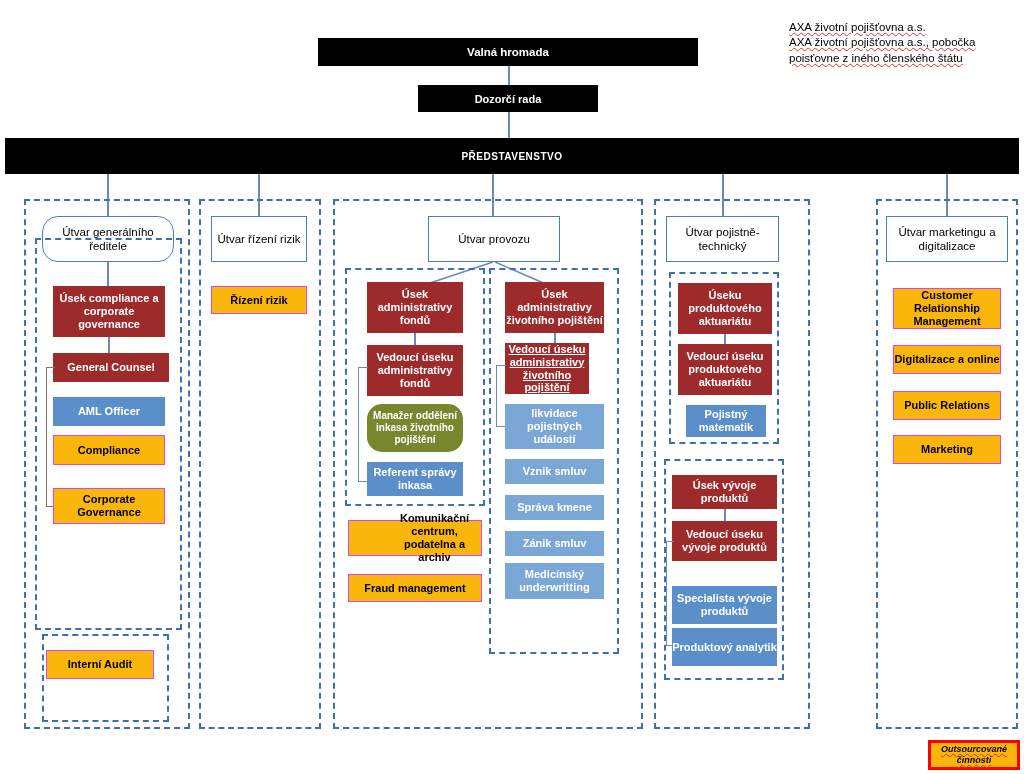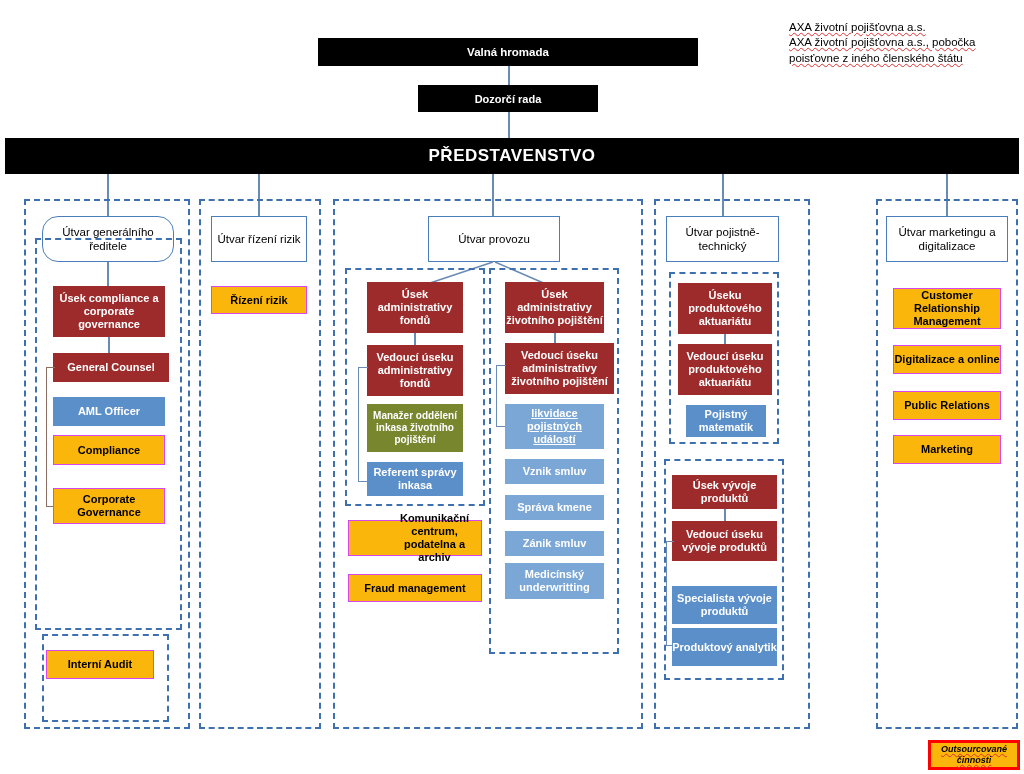--- a/index.html
+++ b/index.html
@@ -53,21 +53,21 @@
 </div>
 
 <div class="abs blackbox" style="left:318px;top:38px;width:380px;height:28px;font-size:11.5px;">Valná hromada</div>
 
 <div class="abs vline" style="left:508px;top:66px;height:19px;"></div>
 
 <div class="abs blackbox" style="left:418px;top:85px;width:180px;height:27px;font-size:11px;">Dozorčí rada</div>
 
 <div class="abs vline" style="left:508px;top:112px;height:26px;"></div>
 
-<div class="abs blackbox" style="left:5px;top:138px;width:1014px;height:36px;font-size:17px;letter-spacing:0.5px;">PŘEDSTAVENSTVO</div>
+<div class="abs blackbox" style="left:5px;top:138px;width:1014px;height:36px;font-size:10px;letter-spacing:0.5px;">PŘEDSTAVENSTVO</div>
 
 <div class="abs vline" style="left:107px;top:174px;height:42px;"></div>
 <div class="abs vline" style="left:258px;top:174px;height:42px;"></div>
 <div class="abs vline" style="left:492px;top:174px;height:42px;"></div>
 <div class="abs vline" style="left:722px;top:174px;height:42px;"></div>
 <div class="abs vline" style="left:946px;top:174px;height:42px;"></div>
 
 <div class="abs groupframe" style="left:24px;top:199px;width:166px;height:530px;"></div>
 
 <div class="abs unitbox" style="left:42px;top:216px;width:132px;height:46px;border-radius:16px;">Útvar generálního ředitele</div>
@@ -112,35 +112,35 @@
 <div class="abs subframe" style="left:345px;top:268px;width:140px;height:238px;"></div>
 
 <div class="abs box red" style="left:367px;top:282px;width:96px;height:51px;">Úsek administrativy fondů</div>
 
 <div class="abs vline" style="left:414px;top:333px;height:12px;"></div>
 
 <div class="abs box red" style="left:367px;top:345px;width:96px;height:51px;">Vedoucí úseku administrativy fondů</div>
 
 <div class="abs brk" style="left:358px;top:367px;width:10px;height:115px;"></div>
 
-<div class="abs box green" style="left:367px;top:404px;width:96px;height:48px;">Manažer oddělení inkasa životního pojištění</div>
+<div class="abs box green" style="left:367px;top:404px;width:96px;height:48px;border-radius:15px;">Manažer oddělení inkasa životního pojištění</div>
 
 <div class="abs box blue" style="left:367px;top:462px;width:96px;height:34px;">Referent správy inkasa</div>
 
 <div class="abs subframe" style="left:489px;top:268px;width:130px;height:386px;"></div>
 
 <div class="abs box red" style="left:505px;top:282px;width:99px;height:51px;">Úsek administrativy životního pojištění</div>
 
 <div class="abs vline" style="left:554px;top:333px;height:10px;"></div>
 
-<div class="abs box red" style="left:505px;top:343px;width:109px;height:51px;">Vedoucí úseku administrativy životního pojištění</div>
+<div class="abs box red" style="left:505px;top:343px;width:84px;height:51px;text-decoration:underline;">Vedoucí úseku administrativy životního pojištění</div>
 
 <div class="abs brk" style="left:496px;top:365px;width:10px;height:62px;"></div>
 
-<div class="abs box blue2" style="left:505px;top:404px;width:99px;height:45px;text-decoration:underline;">likvidace pojistných událostí</div>
+<div class="abs box blue2" style="left:505px;top:404px;width:99px;height:45px;">likvidace pojistných událostí</div>
 
 <div class="abs box blue2" style="left:505px;top:459px;width:99px;height:25px;">Vznik smluv</div>
 
 <div class="abs box blue2" style="left:505px;top:495px;width:99px;height:25px;">Správa kmene</div>
 
 <div class="abs box blue2" style="left:505px;top:531px;width:99px;height:25px;">Zánik smluv</div>
 
 <div class="abs box blue2" style="left:505px;top:563px;width:99px;height:36px;">Medicínský underwritting</div>
 
 <div class="abs box gold" style="left:348px;top:520px;width:134px;height:36px;padding-left:39px;">Komunikační centrum, podatelna a archiv</div>

